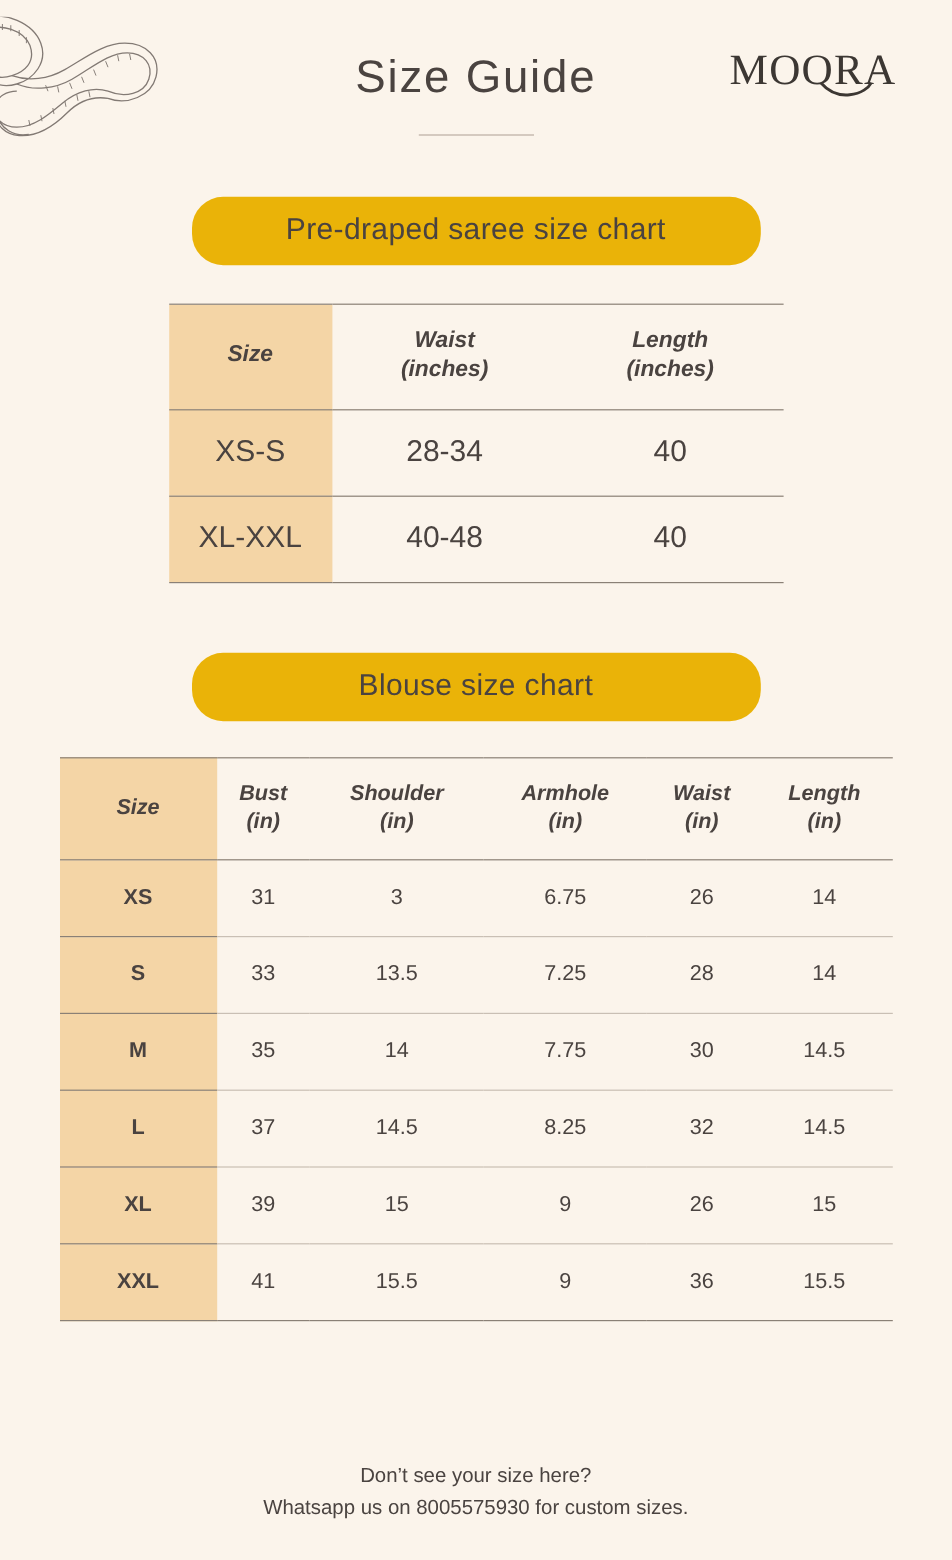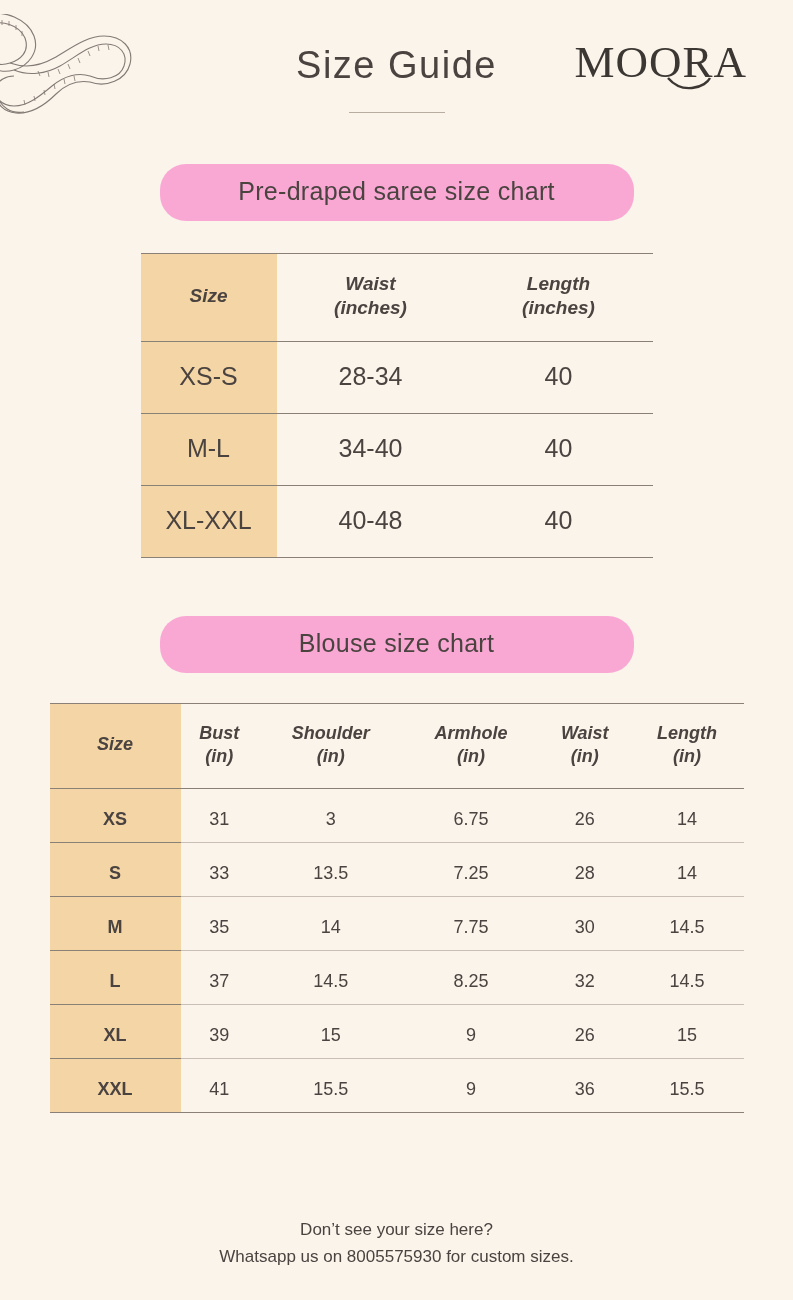--- a/index.html
+++ b/index.html
@@ -51,36 +51,36 @@
     background: #B9ADA2;
   }
   .brand-logo {
     position: absolute;
     right: 46px;
     top: 40px;
     text-align: center;
   }
   .brand-logo .brand-text {
     font-family: "Liberation Serif", serif;
-    font-size: 45px;
+    font-size: 36px;
     letter-spacing: 1px;
     color: #3C3733;
     font-weight: 400;
     line-height: 1;
   }
   .brand-logo .brand-swash {
     display: block;
     width: 118px;
     height: 14px;
     margin: -8px auto 0;
   }
 
   
   .pill {
-    background: #f9a8d4;
+    background: #eab308;
     border-radius: 26px;
     text-align: center;
     font-size: 25px;
     color: #4A4340;
     letter-spacing: .3px;
     padding: 13px 30px 15px;
     margin: 0 auto;
   }
   .pill-saree { width: 474px; margin-top: 24px; }
   .pill-blouse { width: 474px; margin-top: 58px; }
@@ -125,21 +125,21 @@
     font-size: 18px;
     font-style: italic;
     font-weight: bold;
     padding: 18px 2px 20px;
     border-top: 1.5px solid #8A8076;
     border-bottom: 1.5px solid #8A8076;
     line-height: 1.3;
   }
   .blouse-table tbody td {
     font-size: 18px;
-    padding: 20px 2px 12px;
+    padding: 20px 2px 22px;
     border-bottom: 1.5px solid #C9BFB4;
   }
   .blouse-table tbody tr:last-child td {
     border-bottom: 1.5px solid #8A8076;
   }
   .blouse-table .sizecol {
     background: #F4D5A6;
     width: 131px;
     font-weight: bold;
     font-style: normal;
@@ -212,25 +212,20 @@
       </th>
     </tr>
   </thead>
   <tbody>
     <tr>
       <td class="sizecol">XS-S</td>
       <td>28-34</td>
       <td>40</td>
     </tr>
     <tr>
-      <td class="sizecol">M-L</td>
-      <td>34-40</td>
-      <td>40</td>
-    </tr>
-    <tr>
       <td class="sizecol">XL-XXL</td>
       <td>40-48</td>
       <td>40</td>
     </tr>
   </tbody>
 </table>
 
 <div class="pill pill-blouse">Blouse size chart</div>
 
 <table class="blouse-table">

